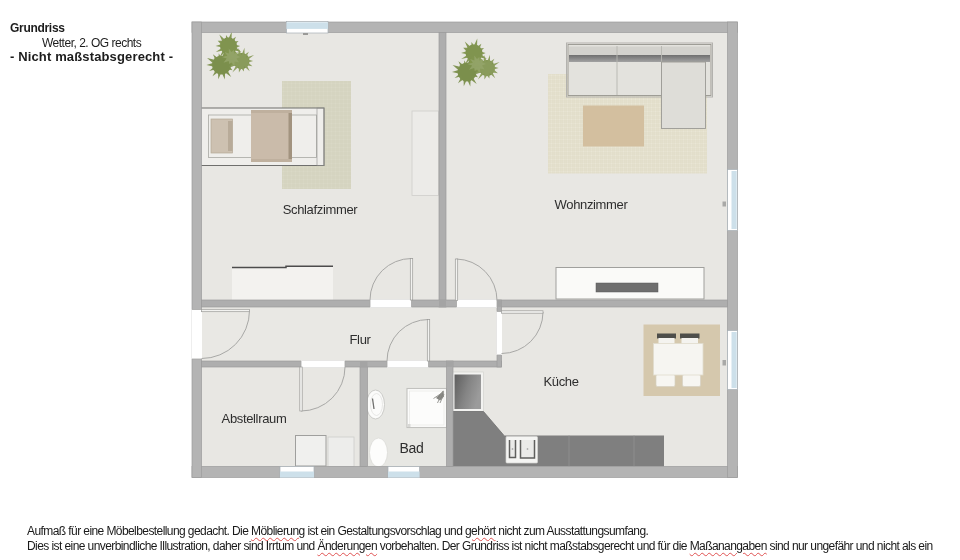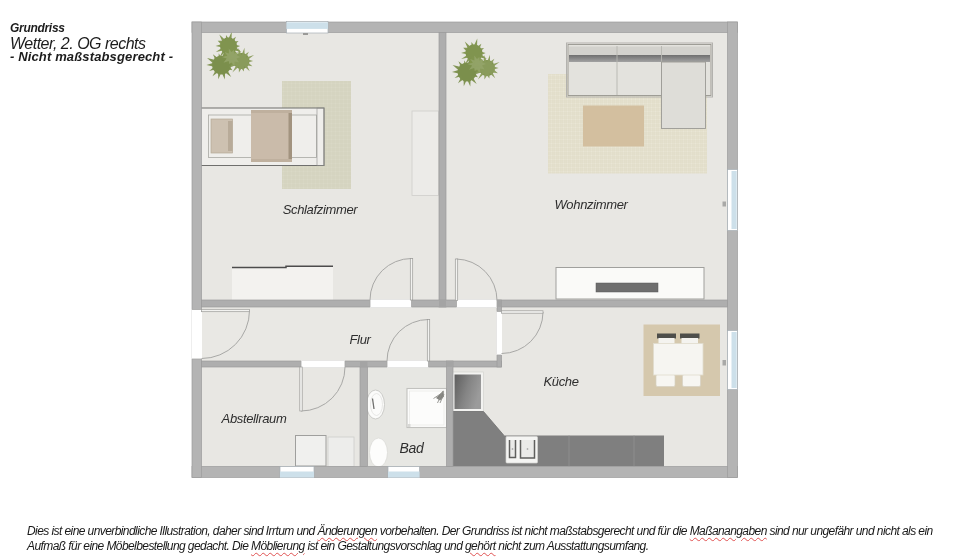--- a/index.html
+++ b/index.html
@@ -1,19 +1,19 @@
 <!DOCTYPE html>
 <html><head>
 <meta charset="utf-8">
 <style>
 html,body{margin:0;padding:0;background:#fff;}
-#page{position:relative;width:960px;height:560px;overflow:hidden;font-family:"Liberation Sans",sans-serif;background:#fff;font-style:italic;}
+#page{position:relative;width:960px;height:560px;overflow:hidden;font-family:"Liberation Sans",sans-serif;background:#fff;}
 #titleblock{position:absolute;left:10px;top:21px;color:#1c1c1c;}
 #titleblock .t1{font-size:12px;font-weight:700;line-height:14.5px;letter-spacing:-0.3px;}
-#titleblock .t2{font-size:16px;font-weight:400;line-height:15px;letter-spacing:-0.5px;}
+#titleblock .t2{font-size:12px;font-weight:400;line-height:15px;letter-spacing:-0.5px;text-align:center;}
 #titleblock .t3{font-size:13px;font-weight:700;line-height:11px;letter-spacing:0.14px;}
 #disclaimer{position:absolute;left:27px;top:523.5px;color:#191919;font-size:12px;line-height:15.2px;letter-spacing:-0.58px;white-space:nowrap;}
 .sq{text-decoration:underline;text-decoration-style:wavy;text-decoration-color:#e05252;text-decoration-thickness:1px;text-underline-offset:2px;}
 svg text{font-family:"Liberation Sans",sans-serif;}
 </style>
 </head>
 <body>
 <div id="page">
 
 <div id="titleblock">
@@ -298,16 +298,16 @@
 
 <text x="254" y="422.5">Abstellraum</text>
 
 <text x="411.5" y="452.5" font-size="14">Bad</text>
 
 <text x="561" y="385.5">Küche</text>
 </g>
 </svg>
 
 <div id="disclaimer">
+<div>Aufmaß für eine Möbelbestellung gedacht. Die <span class="sq">Möblierung</span> ist ein Gestaltungsvorschlag und <span class="sq">gehört</span> nicht zum Ausstattungsumfang.</div>
 <div>Dies ist eine unverbindliche Illustration, daher sind Irrtum und <span class="sq">Änderungen</span> vorbehalten. Der Grundriss ist nicht maßstabsgerecht und für die <span class="sq">Maßanangaben</span> sind nur ungefähr und nicht als ein</div>
-<div>Aufmaß für eine Möbelbestellung gedacht. Die <span class="sq">Möblierung</span> ist ein Gestaltungsvorschlag und <span class="sq">gehört</span> nicht zum Ausstattungsumfang.</div>
 </div>
 </div>
 
 </body></html>

